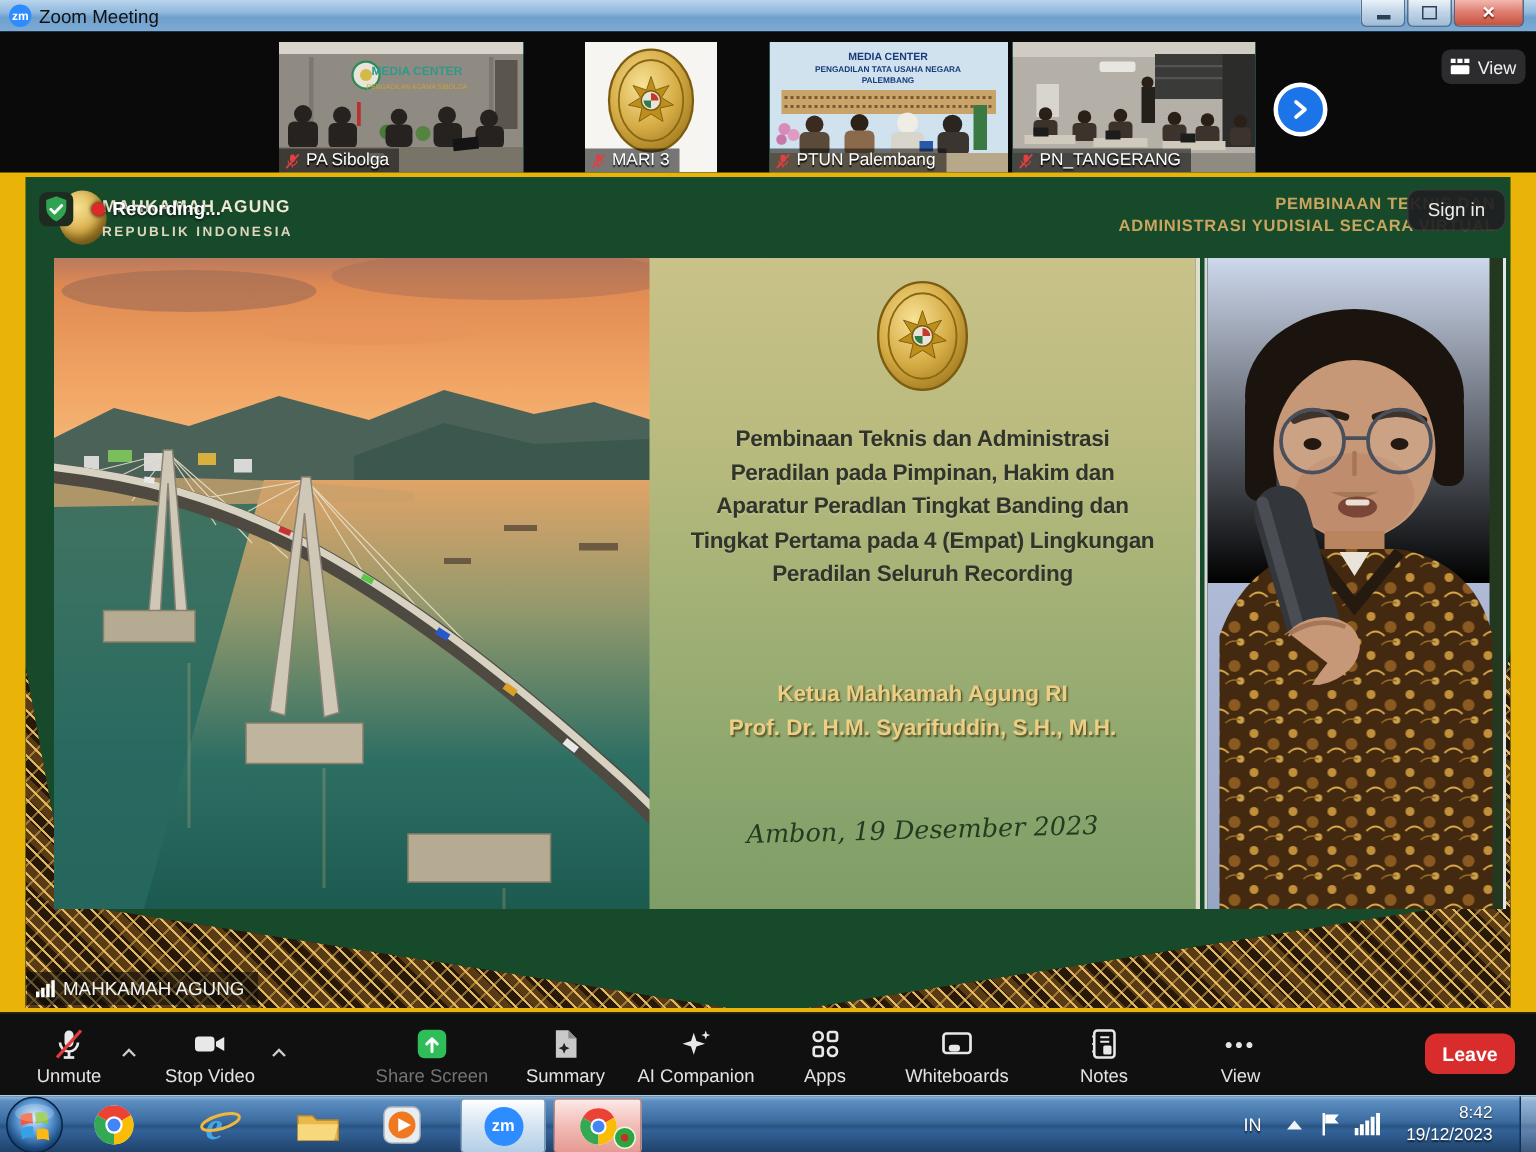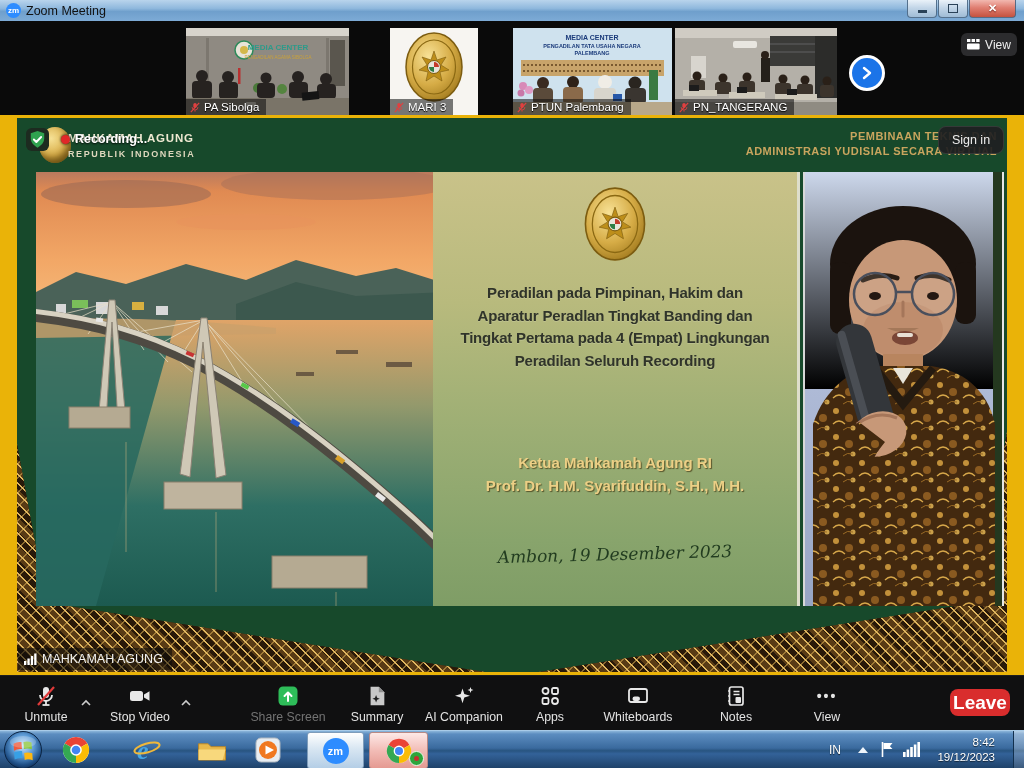--- a/index.html
+++ b/index.html
@@ -75,21 +75,21 @@
     padding:0 9px 0 6px;background:rgba(10,10,10,.55);color:#f2f2f2;font-size:12.5px}
 
   
   .toolbar{left:0;top:675px;width:1024px;height:55px;background:#101011;border-top:1px solid #1d1d1f}
   .tbi{top:0;height:55px;display:flex;flex-direction:column;align-items:center;justify-content:center}
   .tbi-ic{height:26px;display:flex;align-items:center;justify-content:center}
   .tbi-lb{font-size:12.3px;color:#e3e3e3;margin-top:1px;white-space:nowrap}
   .tbi-lb.green{color:#737373}
   .chev{top:17px;width:14px;height:10px}
   .leavebtn{left:950px;top:13px;width:60px;height:27px;border-radius:8px;background:#d92d2d;
-    color:#fff;font-size:19px;font-weight:600;display:flex;align-items:center;justify-content:center}
+    color:#fff;font-size:13px;font-weight:600;display:flex;align-items:center;justify-content:center}
   .moredots{color:#e3e3e3;font-size:14px;letter-spacing:2px;font-weight:bold}
 
   
   .taskbar{left:0;top:730px;width:1024px;height:38px;
     background:linear-gradient(180deg,#8cb6da 0%,#5c8dc0 8%,#3a6a9e 45%,#285480 52%,#336299 60%,#1d4066 100%);
     border-top:1px solid #a9cbe8}
   .tkbtn{top:1px;height:35px;border-radius:3px;display:flex;align-items:center;justify-content:center}
   .tkbtn.zmb{left:307px;width:55px;background:linear-gradient(180deg,#ffffff,#d8e6f2 45%,#b4cee6);border:1px solid #7e9cba}
   .tkbtn.chractive{left:369px;width:57px;background:linear-gradient(180deg,#fde9e7,#f2bcb6 50%,#e59a92);border:1px solid #b98984}
   .zmcircle{width:26px;height:26px;border-radius:50%;background:#2d8cff;color:#fff;font-weight:bold;
@@ -407,20 +407,21 @@
         </svg>
       </div>
 
       <div class="abs p-slide">
         <div class="abs sl-seal">
           <svg width="64" height="76" viewBox="0 0 60 72">
               <use href="#sealSym"></use>
             </svg>
         </div>
         <div class="abs sl-title">
+          <div>Pembinaan Teknis dan Administrasi</div>
           <div>Peradilan pada Pimpinan, Hakim dan</div>
           <div>Aparatur Peradlan Tingkat Banding dan</div>
           <div>Tingkat Pertama pada 4 (Empat) Lingkungan</div>
           <div>Peradilan Seluruh Recording</div>
         </div>
         <div class="abs sl-sub">
           <div>Ketua Mahkamah Agung RI</div>
           <div>Prof. Dr. H.M. Syarifuddin, S.H., M.H.</div>
         </div>
         <div class="abs sl-date">Ambon, 19 Desember 2023</div>

